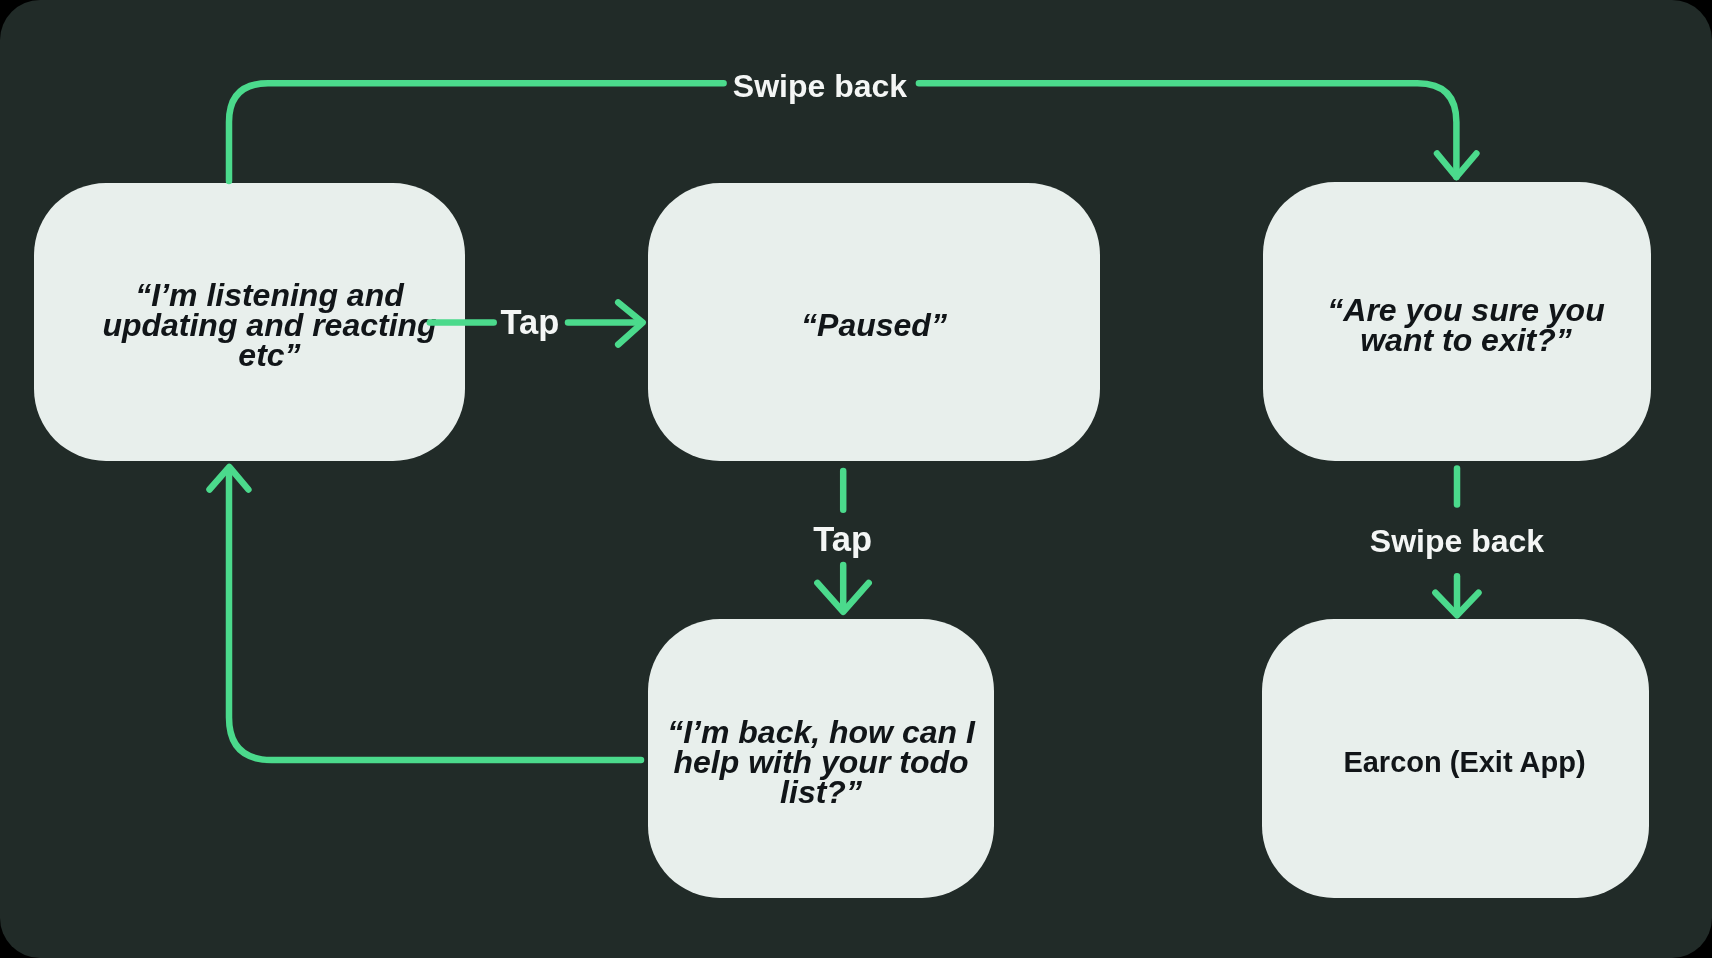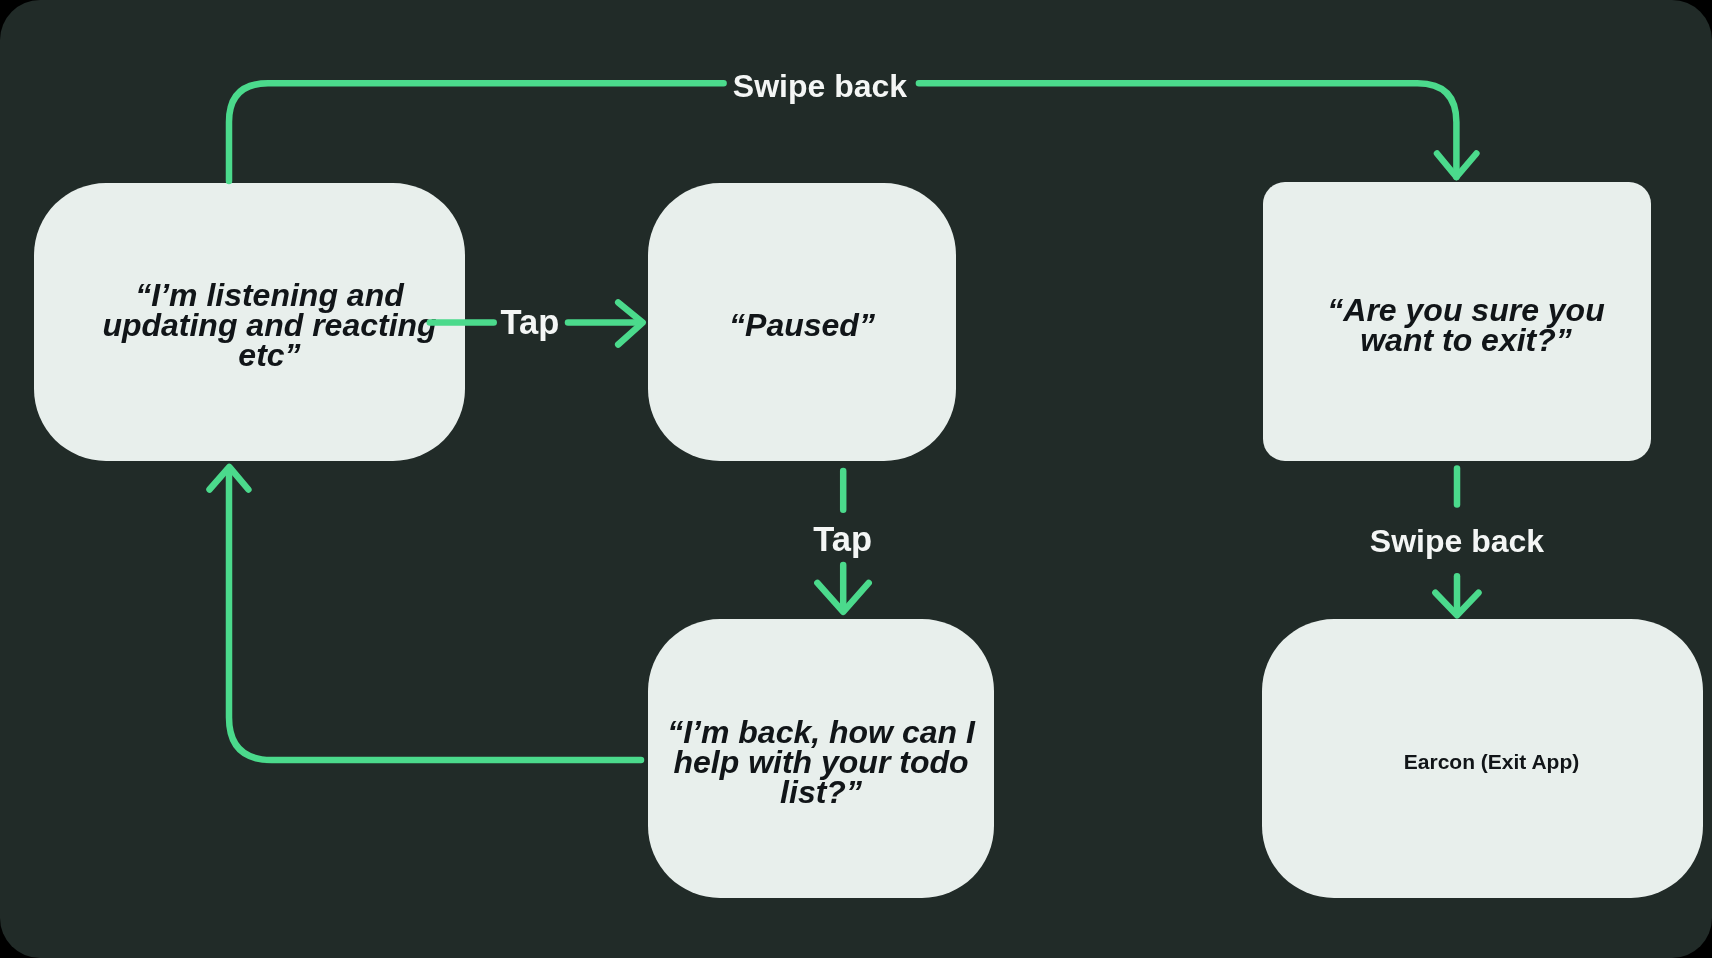--- a/index.html
+++ b/index.html
@@ -16,33 +16,33 @@
   .lbl{font-weight:bold;font-size:32px;fill:#F4F6F5;font-style:normal;}
 </style>
 </head>
 <body>
 <div id="panel"></div>
 
 <div class="box" style="left:34px;top:183px;width:391px;height:278px;padding-left:40px;">
   <div>“I’m listening and<br>updating and reacting<br>etc”</div>
 </div>
 
-<div class="box" style="left:648px;top:183px;width:308px;height:278px;">
+<div class="box" style="left:648px;top:183px;width:452px;height:278px;">
   <div>“Paused”</div>
 </div>
 
-<div class="box" style="left:1263px;top:182px;width:388px;height:279px;border-radius:22px;">
+<div class="box" style="left:1263px;top:182px;width:388px;height:279px;">
   <div style="left:9px;">“Are you sure you<br>want to exit?”</div>
 </div>
 
 <div class="box" style="left:648px;top:619px;width:346px;height:279px;">
   <div>“I’m back, how can I<br>help with your todo<br>list?”</div>
 </div>
 
-<div class="box" style="left:1262px;top:619px;width:441px;height:279px;font-style:normal;font-size:21px;">
+<div class="box" style="left:1262px;top:619px;width:387px;height:279px;font-style:normal;font-size:29px;">
   <div style="left:9px;">Earcon (Exit App)</div>
 </div>
 
 <svg width="1712" height="958" viewBox="0 0 1712 958">
   <g fill="none" stroke="#4BDA8C" stroke-width="6.5" stroke-linecap="round" stroke-linejoin="round">
 
     <path d="M229 181 V122 Q229 83.3 268 83.3 H723.6"></path>
 
     <path d="M918.9 83.3 H1417.4 Q1456.4 83.3 1456.4 122.3 V177"></path>
     <path d="M1437 153.5 L1456.4 177 L1476.4 153.5"></path>

